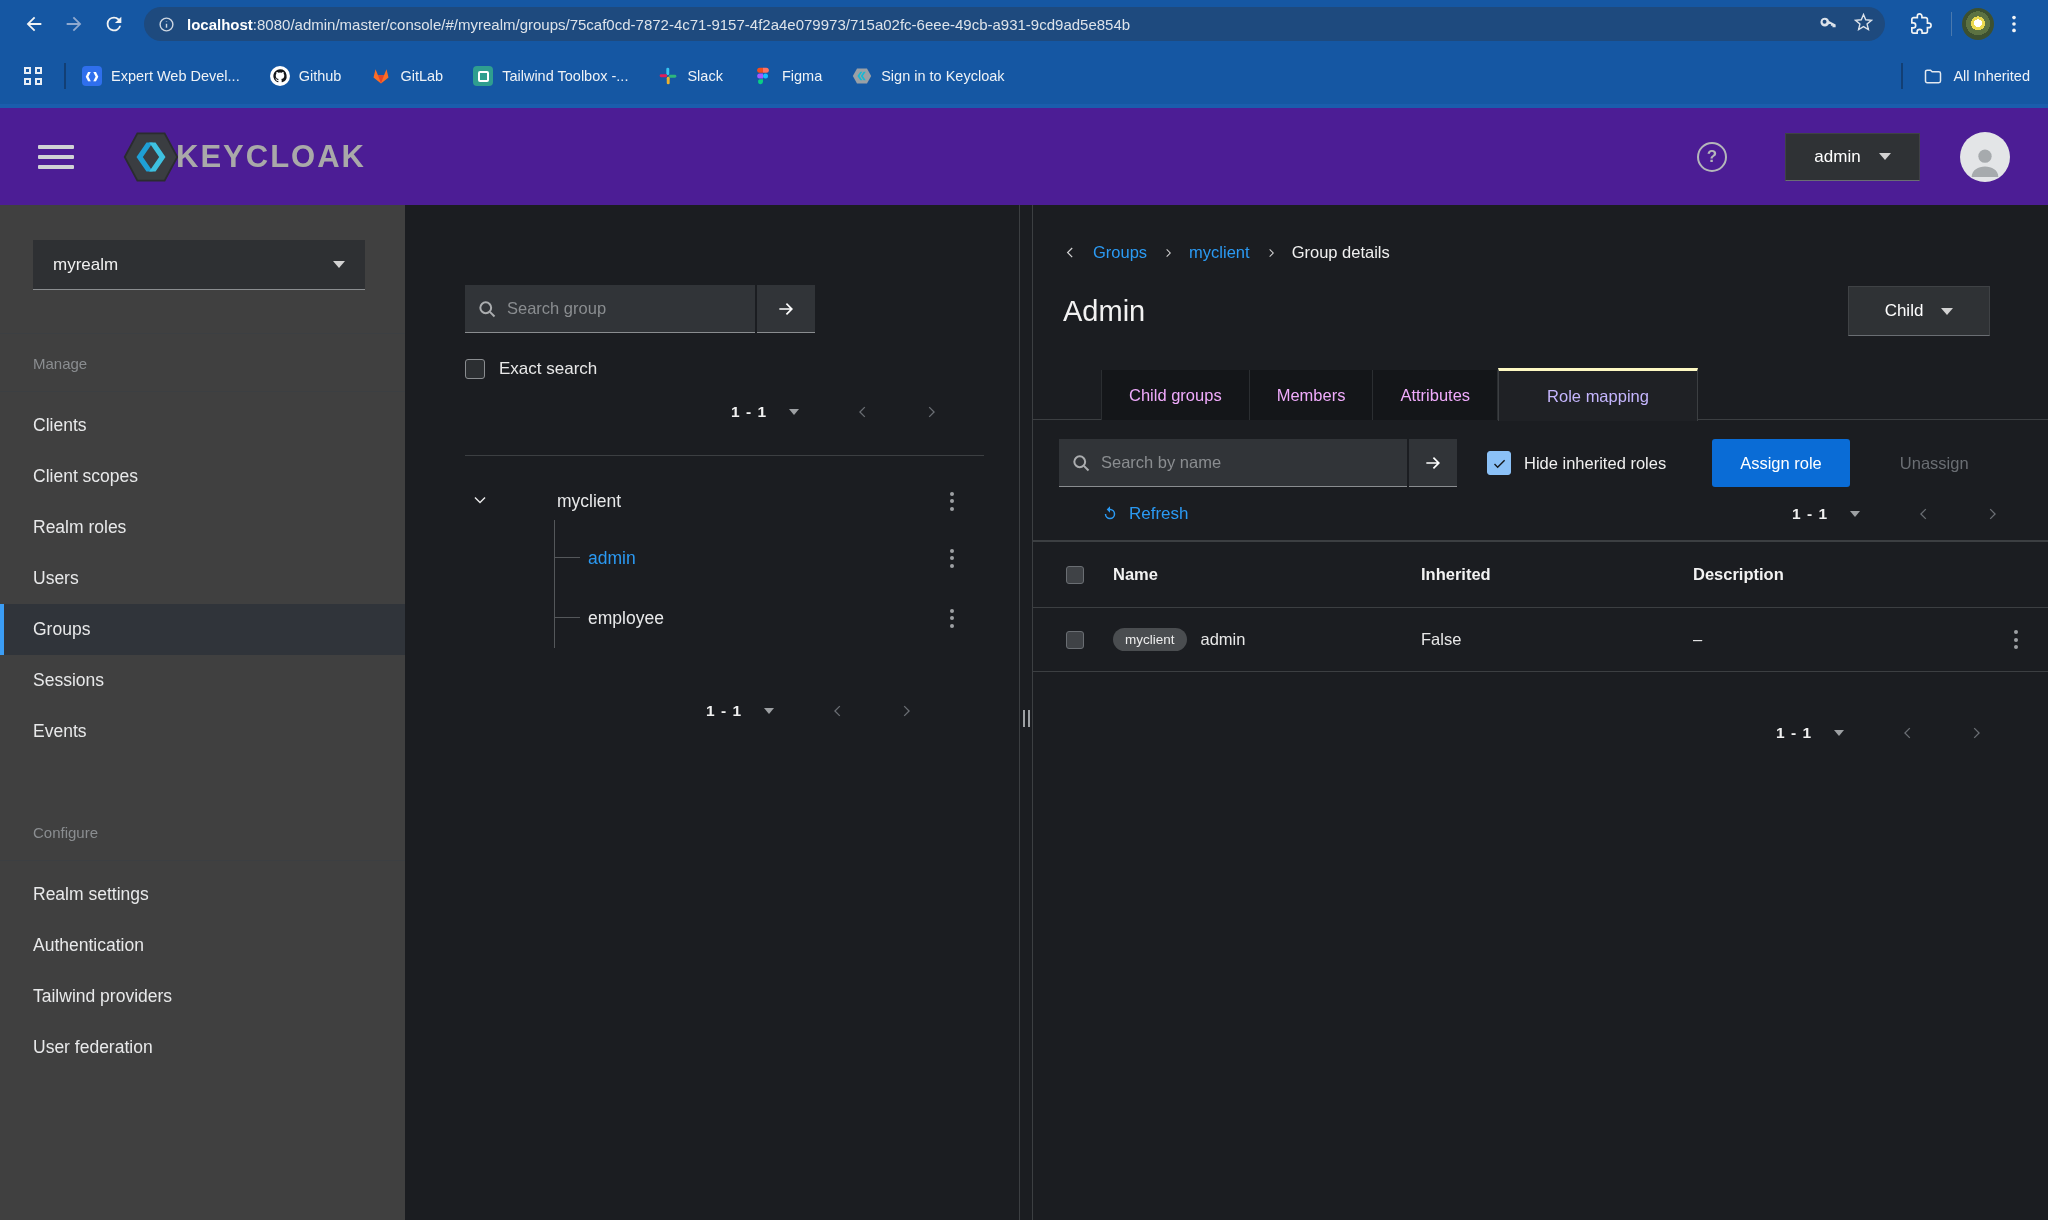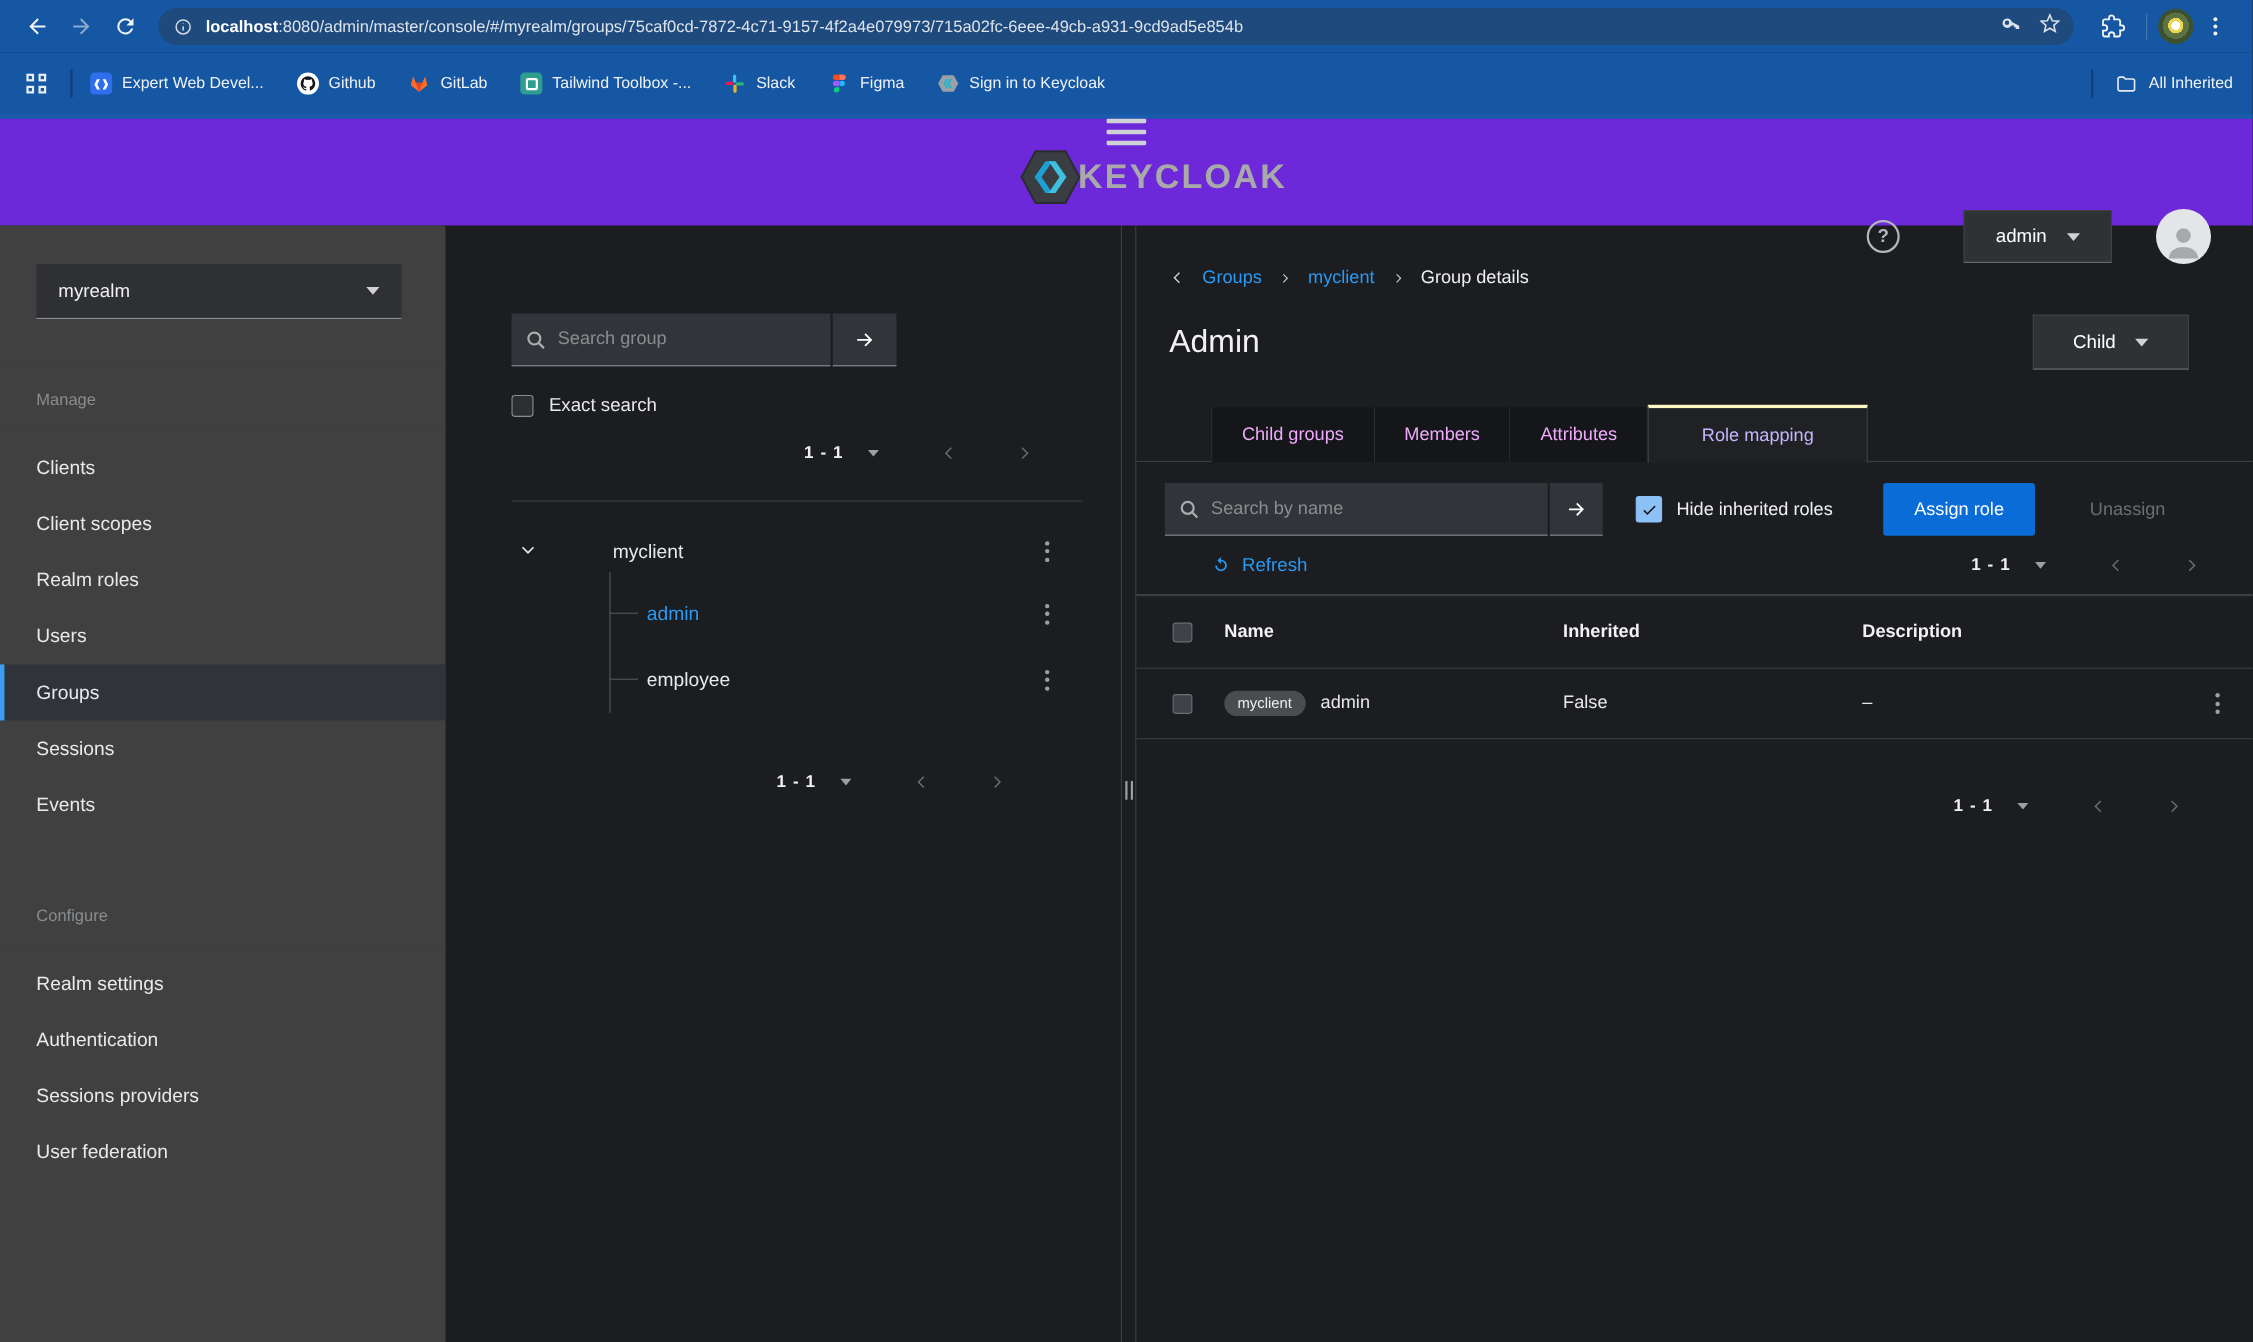--- a/index.html
+++ b/index.html
@@ -34,21 +34,21 @@
   .fav.tailwind { background:#2f9e8f; }
   .fav.tailwind i { width:11px; height:11px; border:2px solid #fff; border-radius:2px; display:block; }
   .fav.keycloak-fav { background:transparent; }
   .bm-right { margin-left:auto; display:flex; align-items:center; color:#eef2f6; font-size:14.5px; font-weight:500; }
   .bm-right .folder { display:flex; margin-right:10px; color:#e3e9f0; }
   .bm-right svg { width:20px; height:20px; }
   .apps-grid { display:grid; grid-template-columns:7px 7px; grid-gap:4px; }
   .apps-grid i { width:7px; height:7px; border:2px solid #e8eef5; display:block; }
 
   
-  .masthead { height:97px; background:#6d28d9; display:flex; align-items:center; padding:0 38px;flex-direction:column; }
+  .masthead { height:97px; background:#4c1d95; display:flex; align-items:center; padding:0 38px; }
   .hamburger { width:36px; display:flex; flex-direction:column; gap:6px; cursor:pointer; }
   .hamburger i { height:4px; background:#cfd2d5; border-radius:1px; display:block; }
   .brand { display:flex; align-items:center; margin-left:46px; }
   .brand svg { height:58px; width:62px; }
   .brand-text { font-size:31px; font-weight:700; letter-spacing:2px; color:#a9a9a9; margin-left:-6px; }
   .mast-right { margin-left:auto; display:flex; align-items:center; }
   .help-icon { width:30px; height:30px; border-radius:50%; border:2px solid #b4b7ba; color:#b4b7ba;
                display:flex; align-items:center; justify-content:center; font-size:17px; font-weight:700; }
   .user-menu { margin-left:58px; width:135px; height:48px; background:#2f3235; border:1px solid #3f4245; border-bottom-color:#6a6e73;
                display:flex; align-items:center; justify-content:center; gap:18px; color:#fff; font-size:17px; }
@@ -345,21 +345,21 @@
       <div class="sb-item active">Groups</div>
       <div class="sb-item">Sessions</div>
       <div class="sb-item">Events</div>
     </div>
     <div class="sb-gap"></div>
     <div class="sb-label">Configure</div>
     <div class="sb-divider"></div>
     <div class="sb-items">
       <div class="sb-item">Realm settings</div>
       <div class="sb-item">Authentication</div>
-      <div class="sb-item">Sessions providers</div>
+      <div class="sb-item">Tailwind providers</div>
       <div class="sb-item">User federation</div>
     </div>
   </div>
 
   <div class="groups-panel">
     <div class="search-row">
       <div class="search-box">
         <svg class="mag" viewBox="0 0 24 24" fill="none" stroke="currentColor" stroke-width="2.4">
             <circle cx="10.5" cy="10.5" r="6.5"></circle>
             <line x1="15.5" y1="15.5" x2="21" y2="21"></line>

